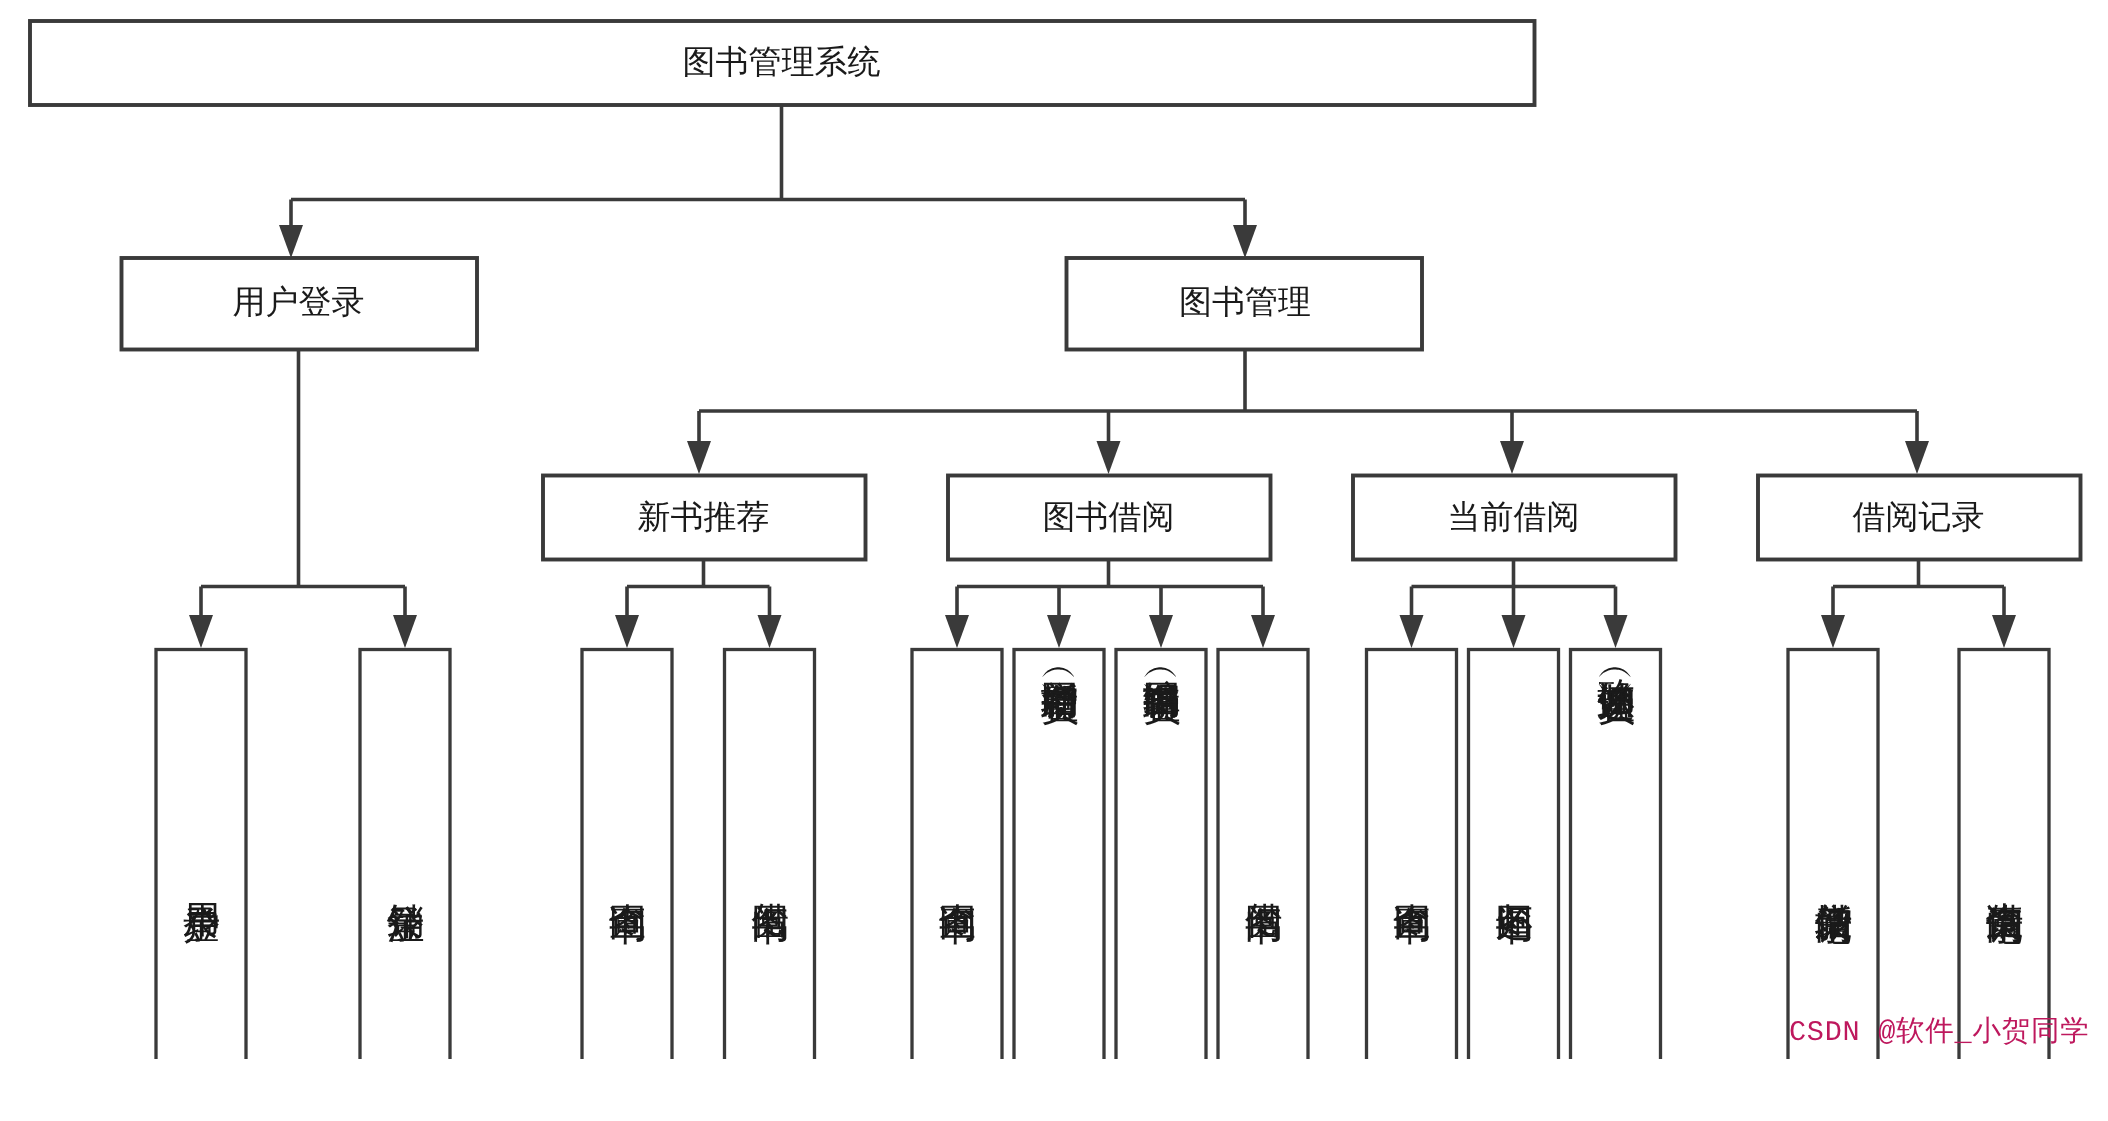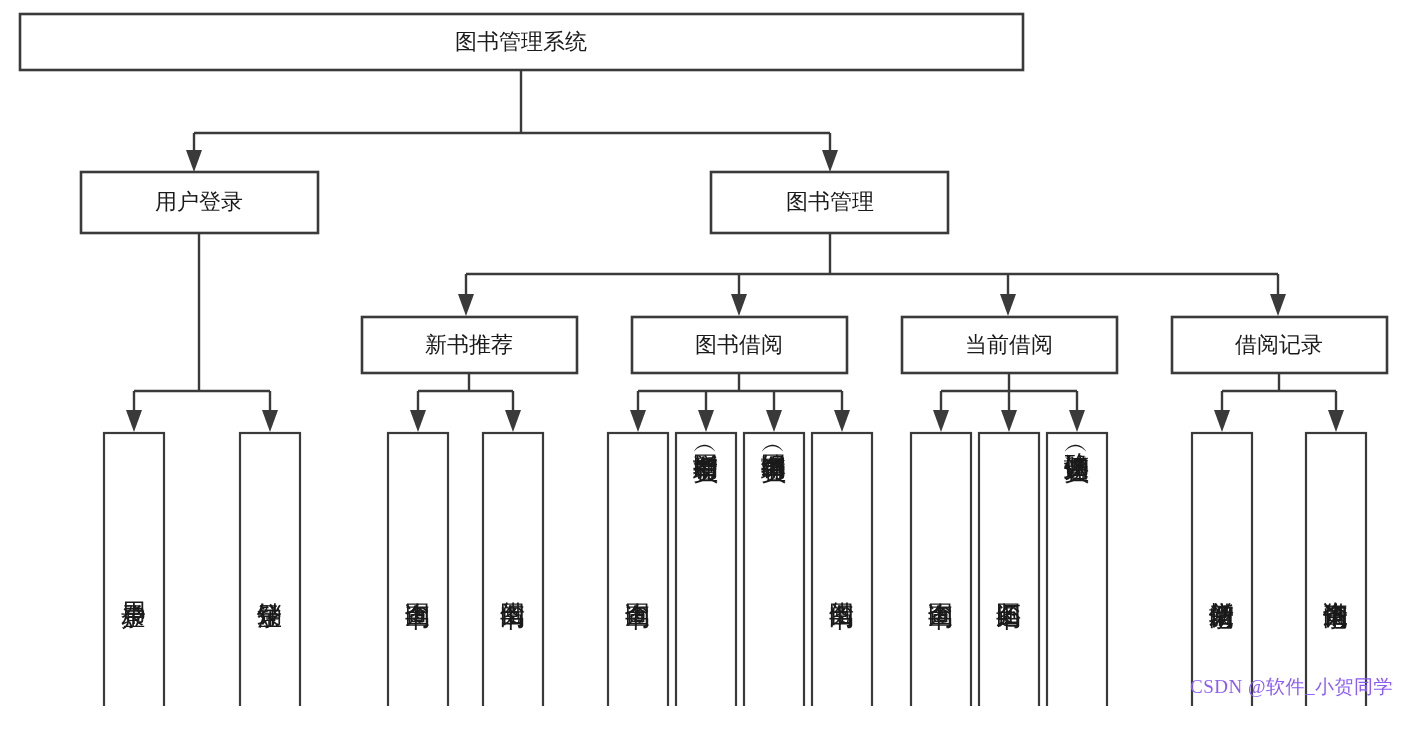--- a/index.html
+++ b/index.html
@@ -64,23 +64,23 @@
     font-size: 25px;
     line-height: 1.04;
     letter-spacing: 1px;
     color: #1a1a1a;
     white-space: nowrap;
   }
   .watermark {
     position: absolute;
     right: 12px;
     bottom: 6px;
-    font-family: Liberation Serif, serif;
+    font-family: Liberation Mono, monospace;
     font-size: 19px;
-    color: #8b5cf6;
+    color: #be185d;
     letter-spacing: 0.5px;
     white-space: nowrap;
   }
 </style>
 </head>
 <body>
 
 <div id="diagram-root">
 
   <svg class="flow" viewBox="0 0 1405 747">

